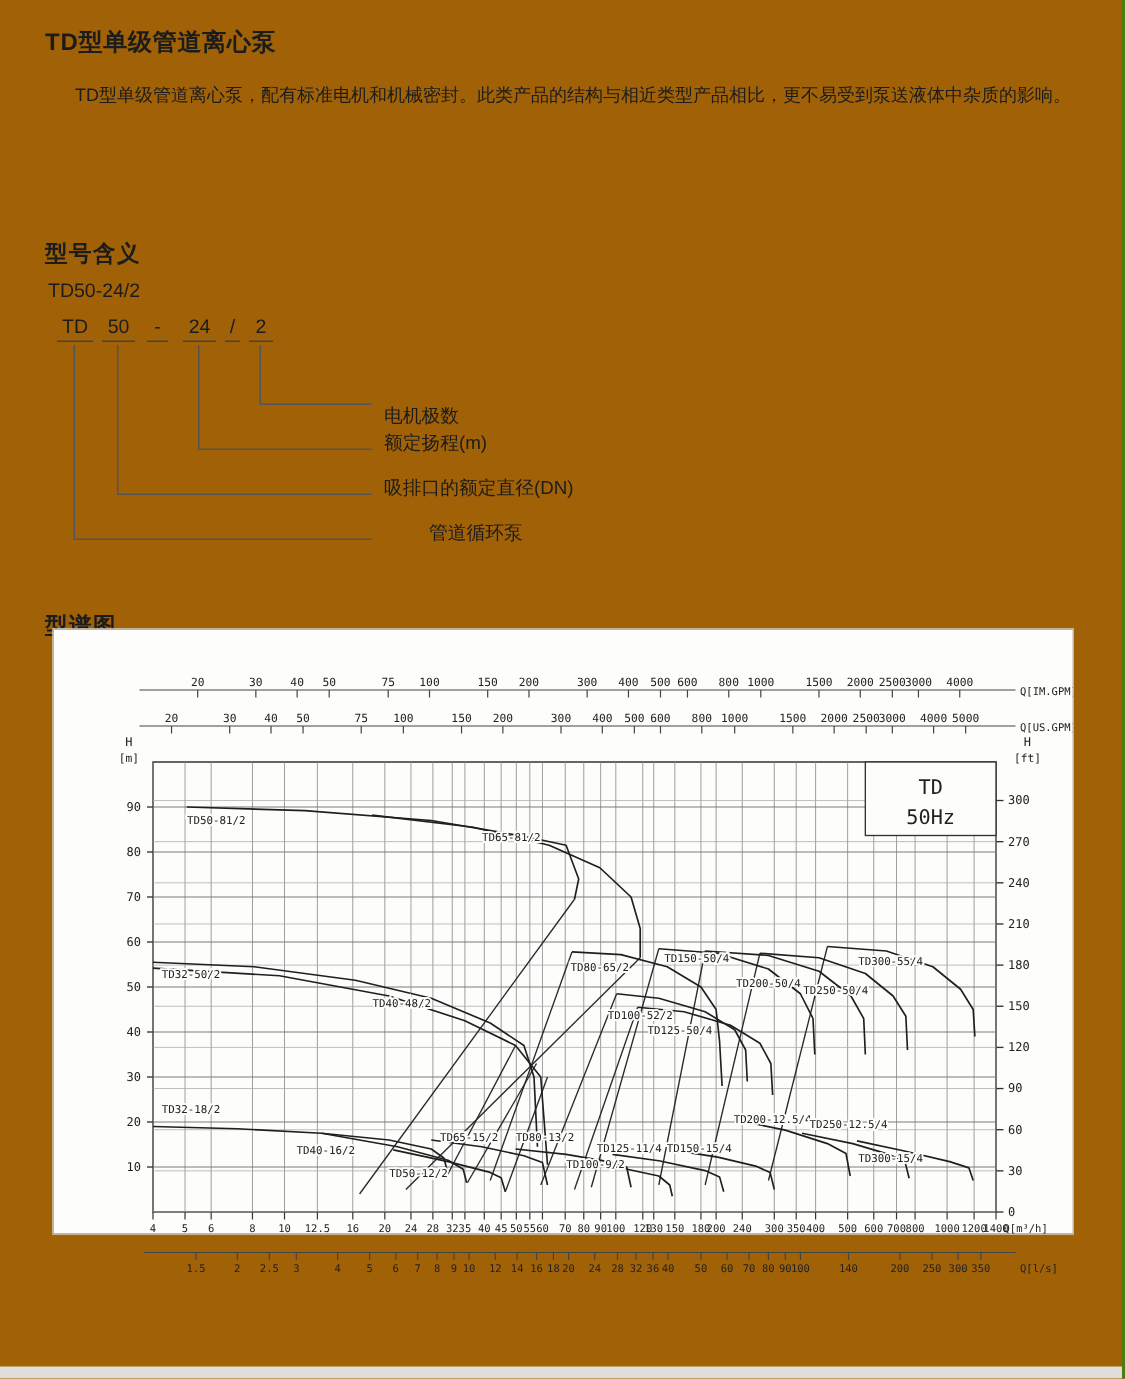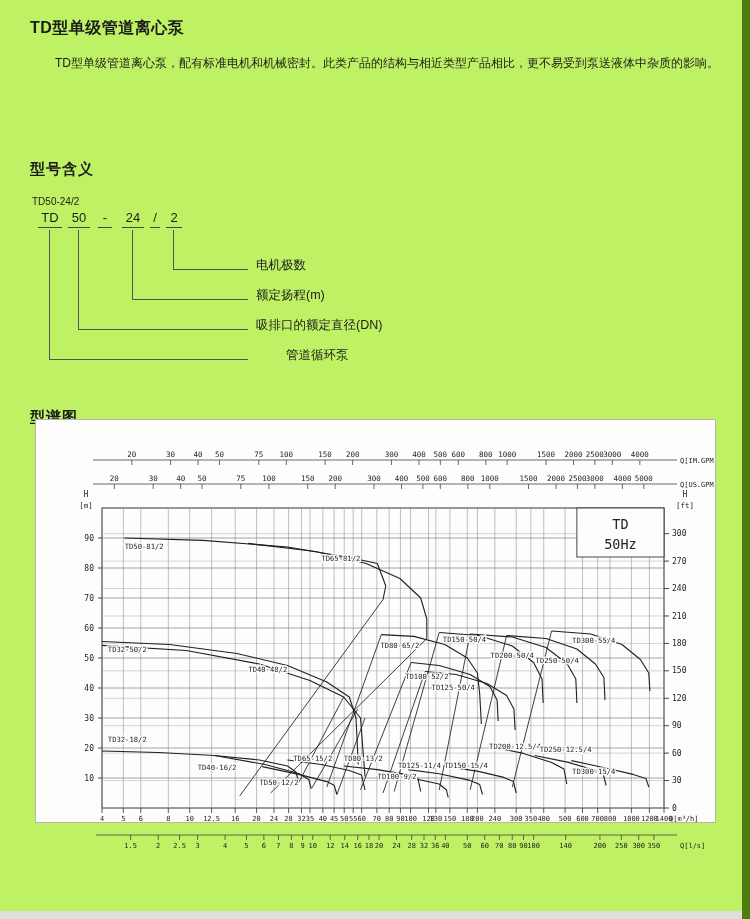--- a/index.html
+++ b/index.html
@@ -1,43 +1,43 @@
 <!DOCTYPE html>
 <html><head>
 <meta charset="utf-8">
 <style>
   * { box-sizing: border-box; }
   body { margin:0; background:#e9e7e4; font-family:"Liberation Sans","DejaVu Sans",sans-serif; color:#1c1c1c; }
-  .page { position:relative; width:750px; height:919px; background:#bef264; overflow:hidden;
-          border-right:8px solid #4d7c0f; }
+  .page { position:relative; width:750px; height:919px; background:#a16207; overflow:hidden;
+          border-right:2px solid #4d7c0f; }
   .page-footer-strip { position:absolute; left:0; bottom:0; width:100%; height:8px; background:#e0deda; }
 
   .doc-title { position:absolute; left:30px; top:18px; font-size:16px; font-weight:bold; letter-spacing:0.5px; }
   .intro { position:absolute; left:44px; top:52px; width:680px; font-size:12px; line-height:22px; }
-  .intro .p1 { text-indent:0.5em;text-align:center; }
+  .intro .p1 { text-indent:0.5em; }
 
   .sec-head { position:absolute; left:30px; font-size:15px; font-weight:bold; letter-spacing:1px; }
   .sec-model { top:160px; }
-  .model-example { position:absolute; left:32px; top:196px; font-size:10px; }
+  .model-example { position:absolute; left:32px; top:186px; font-size:13px; }
 
   .model-diagram { position:absolute; left:38px; top:210px; width:700px; height:170px; font-size:13px; }
   .tok { position:absolute; top:0; text-align:center; border-bottom:1px solid #444; padding:0 1px 2px 1px; }
   .tok-td { left:0;  width:24px; }
   .tok-50 { left:30px; width:22px; }
   .tok-dash { left:60px; width:14px; }
   .tok-24 { left:84px; width:22px; }
   .tok-slash { left:112px; width:10px; }
   .tok-2  { left:128px; width:16px; }
   .conn { position:absolute; border-left:1px solid #555; border-bottom:1px solid #555; }
   .conn-2  { left:135px; top:20px; width:75px;  height:40px; }
   .conn-24 { left:94px;  top:20px; width:116px; height:70px; }
   .conn-50 { left:40px;  top:20px; width:170px; height:100px; }
   .conn-td { left:11px;  top:20px; width:199px; height:130px; }
   .conn-label { position:absolute; left:218px; font-size:12.5px; white-space:nowrap; }
-  .cl-1 { top:47px; } .cl-2 { top:77px; } .cl-3 { top:107px; } .cl-4 { top:137px;margin-left:30px; }
+  .cl-1 { top:59px; } .cl-2 { top:77px; } .cl-3 { top:107px; } .cl-4 { top:137px;margin-left:30px; }
 
   .sec-chart { top:408px; }
   .chart-box { position:absolute; left:35px; top:419px; width:681px; height:404px;
                background:#fdfdfc; border:1px solid #b7b5b1; }
   .chart-box svg { display:block; }
 </style>
 </head>
 <body>
 
 <div class="page">

